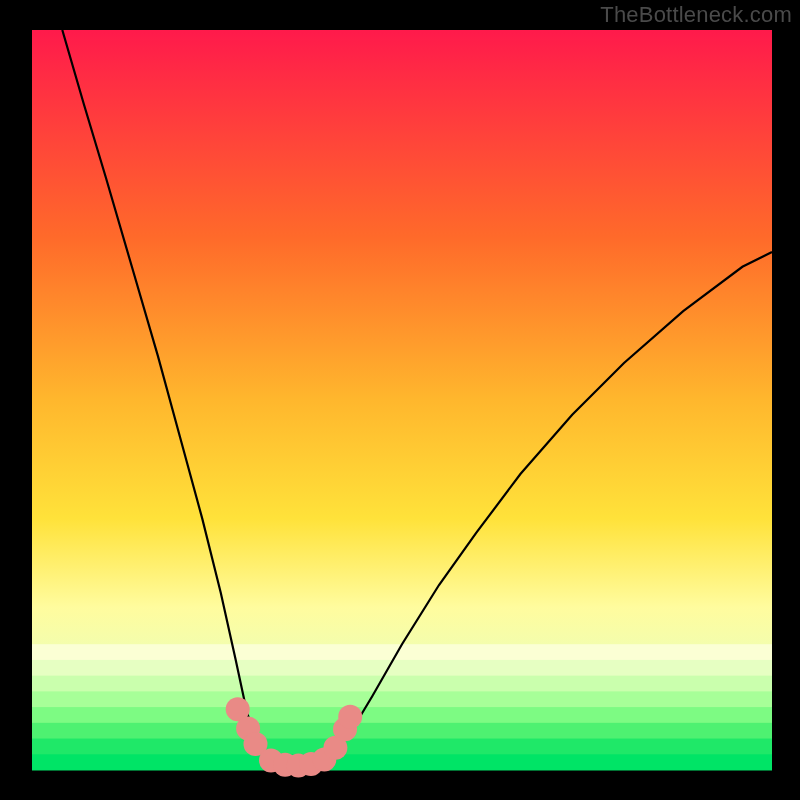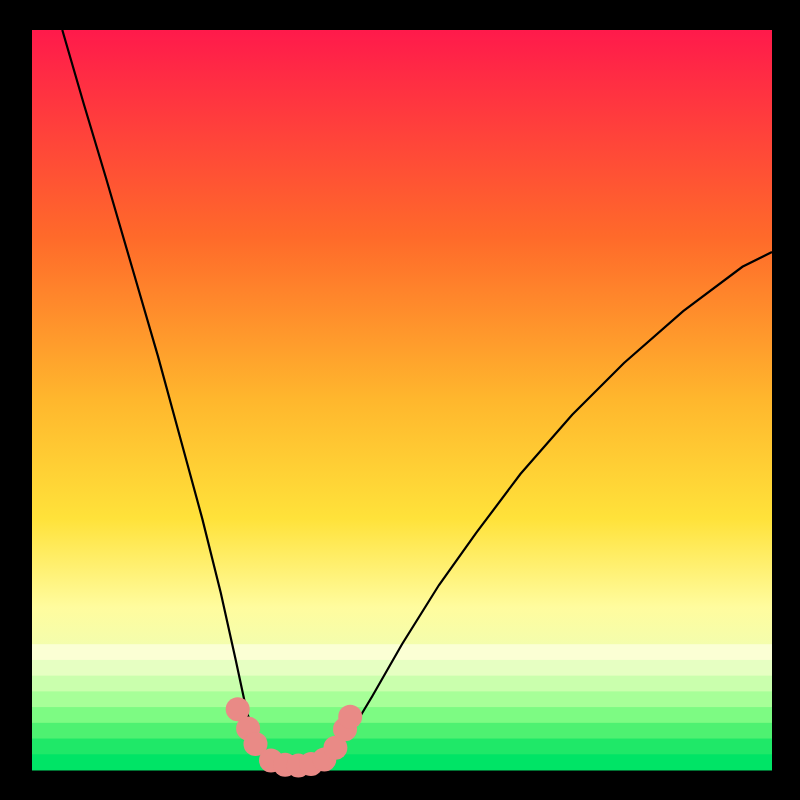--- a/index.html
+++ b/index.html
@@ -30,20 +30,21 @@
   svg {
     position: absolute;
     top: 0;
     left: 0;
   }
 </style>
 </head>
 <body>
 <div class="outer">
 
+<div class="watermark">TheBottleneck.com</div>
 
 <svg id="chart-svg" width="800" height="800" viewBox="0 0 800 800">
   <defs>
     <linearGradient id="bg-grad" x1="0" y1="0" x2="0" y2="1">
           <stop offset="0%" stop-color="#ff1a4b"></stop>
           <stop offset="28.000000000000004%" stop-color="#ff6a2a"></stop>
           <stop offset="50%" stop-color="#ffb72d"></stop>
           <stop offset="66%" stop-color="#ffe23a"></stop>
           <stop offset="78%" stop-color="#fffc9e"></stop>
           <stop offset="88%" stop-color="#e9ffba"></stop>

